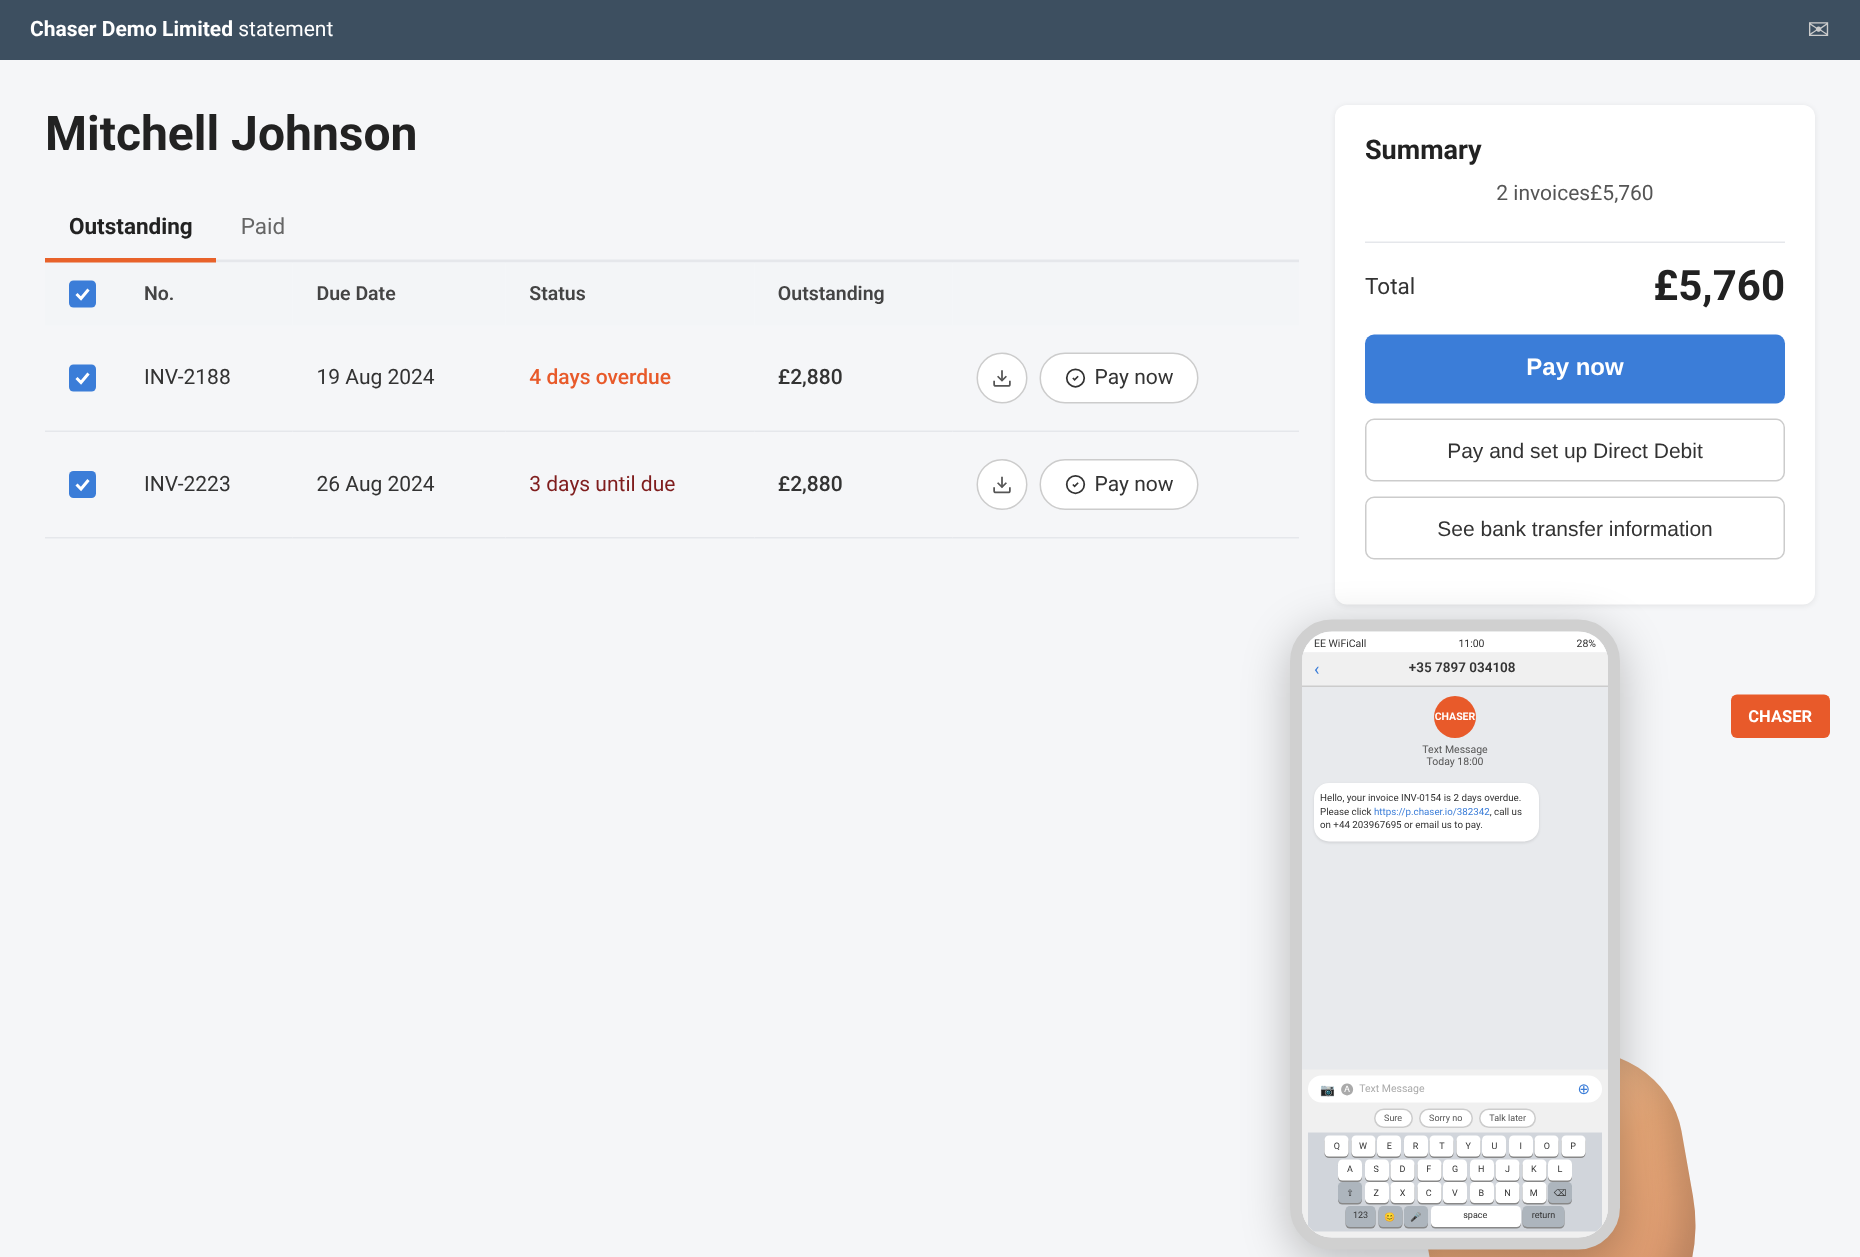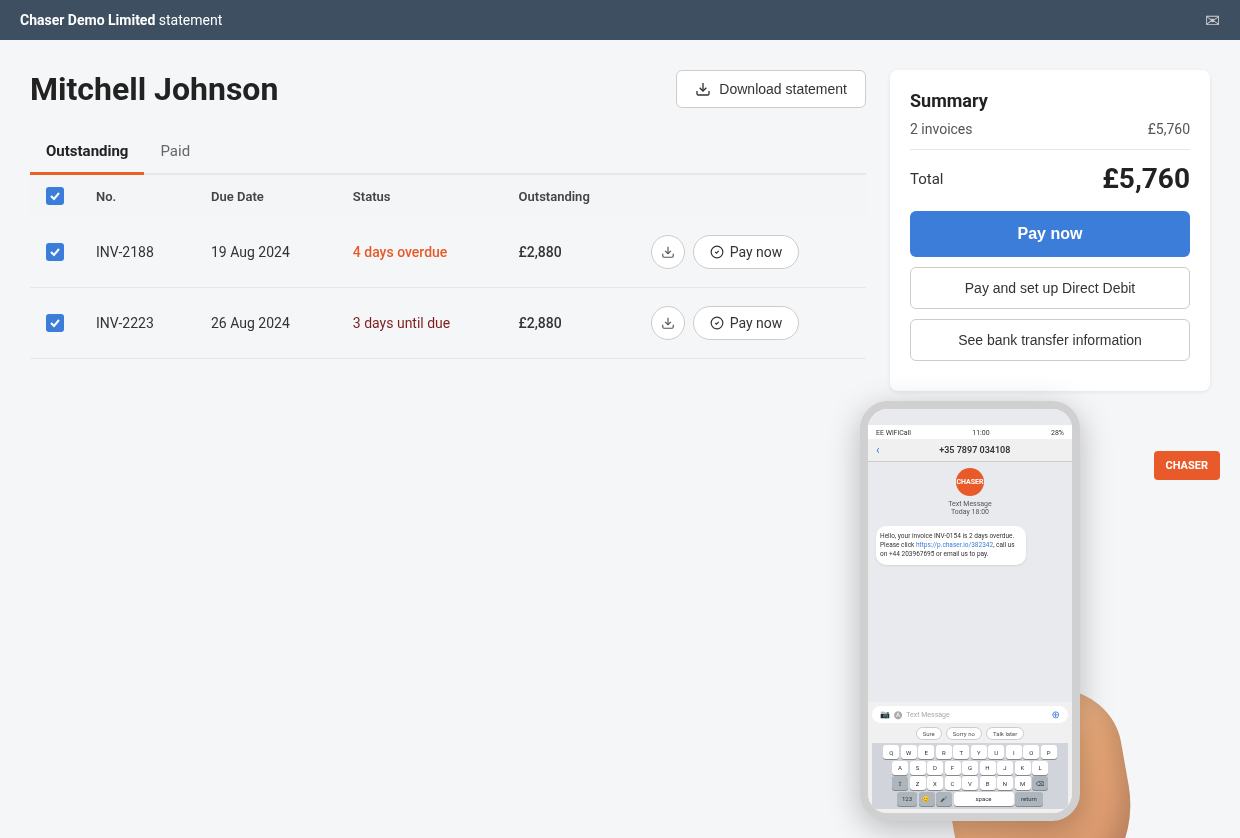--- a/index.html
+++ b/index.html
@@ -104,23 +104,23 @@
 
     .summary-card {
       background: #fff;
       border-radius: 8px;
       padding: 20px;
       box-shadow: 0 1px 4px rgba(0,0,0,0.08);
       margin-bottom: 0;
     }
     .summary-title { font-size: 18px; font-weight: 700; color: #222; margin-bottom: 10px; }
     .summary-row {
-      display: flex; justify-content: space-between;
+      display: flex; justify-content: center;
       font-size: 14px; color: #555;
-      margin-bottom: 12px;
+      margin-bottom: 24px;
     }
     .summary-divider { border: none; border-top: 1px solid #e5e7eb; margin: 12px 0; }
     .summary-total-row {
       display: flex; justify-content: space-between; align-items: center;
       margin-bottom: 16px;
     }
     .summary-total-label { font-size: 15px; color: #333; }
     .summary-total-amount { font-size: 28px; font-weight: 700; color: #222; }
 
     .btn-pay-now {
@@ -173,21 +173,20 @@
     }
 
     .phone-status-bar {
       background: #fff;
       padding: 4px 8px 2px;
       display: flex;
       justify-content: space-between;
       align-items: center;
       font-size: 7px;
       color: #333;
-      margin-top: 16px;
     }
 
     .phone-header-bar {
       background: #f0f0f0;
       padding: 4px 8px;
       display: flex;
       align-items: center;
       gap: 6px;
       border-bottom: 1px solid #ccc;
     }
@@ -288,28 +287,20 @@
     </span>
     <span class="topbar-icon">✉</span>
   </div>
 
   <div style="padding: 30px 30px 0 30px; display: flex; gap: 24px; position: relative;">
 
     <div class="left-col">
 
       <div class="page-header">
         <h1 class="page-title">Mitchell Johnson</h1>
-        <button class="download-btn">
-          <svg width="16" height="16" viewBox="0 0 24 24" fill="none" stroke="currentColor" stroke-width="2">
-              <path d="M21 15v4a2 2 0 0 1-2 2H5a2 2 0 0 1-2-2v-4"></path>
-              <polyline points="7 10 12 15 17 10"></polyline>
-              <line x1="12" y1="15" x2="12" y2="3"></line>
-            </svg>
-          <span>Download statement</span>
-        </button>
       </div>
 
       <div class="tabs">
         <div class="tab active">Outstanding</div>
         <div class="tab">Paid</div>
       </div>
 
       <table class="invoice-table">
         <thead>
           <tr>

